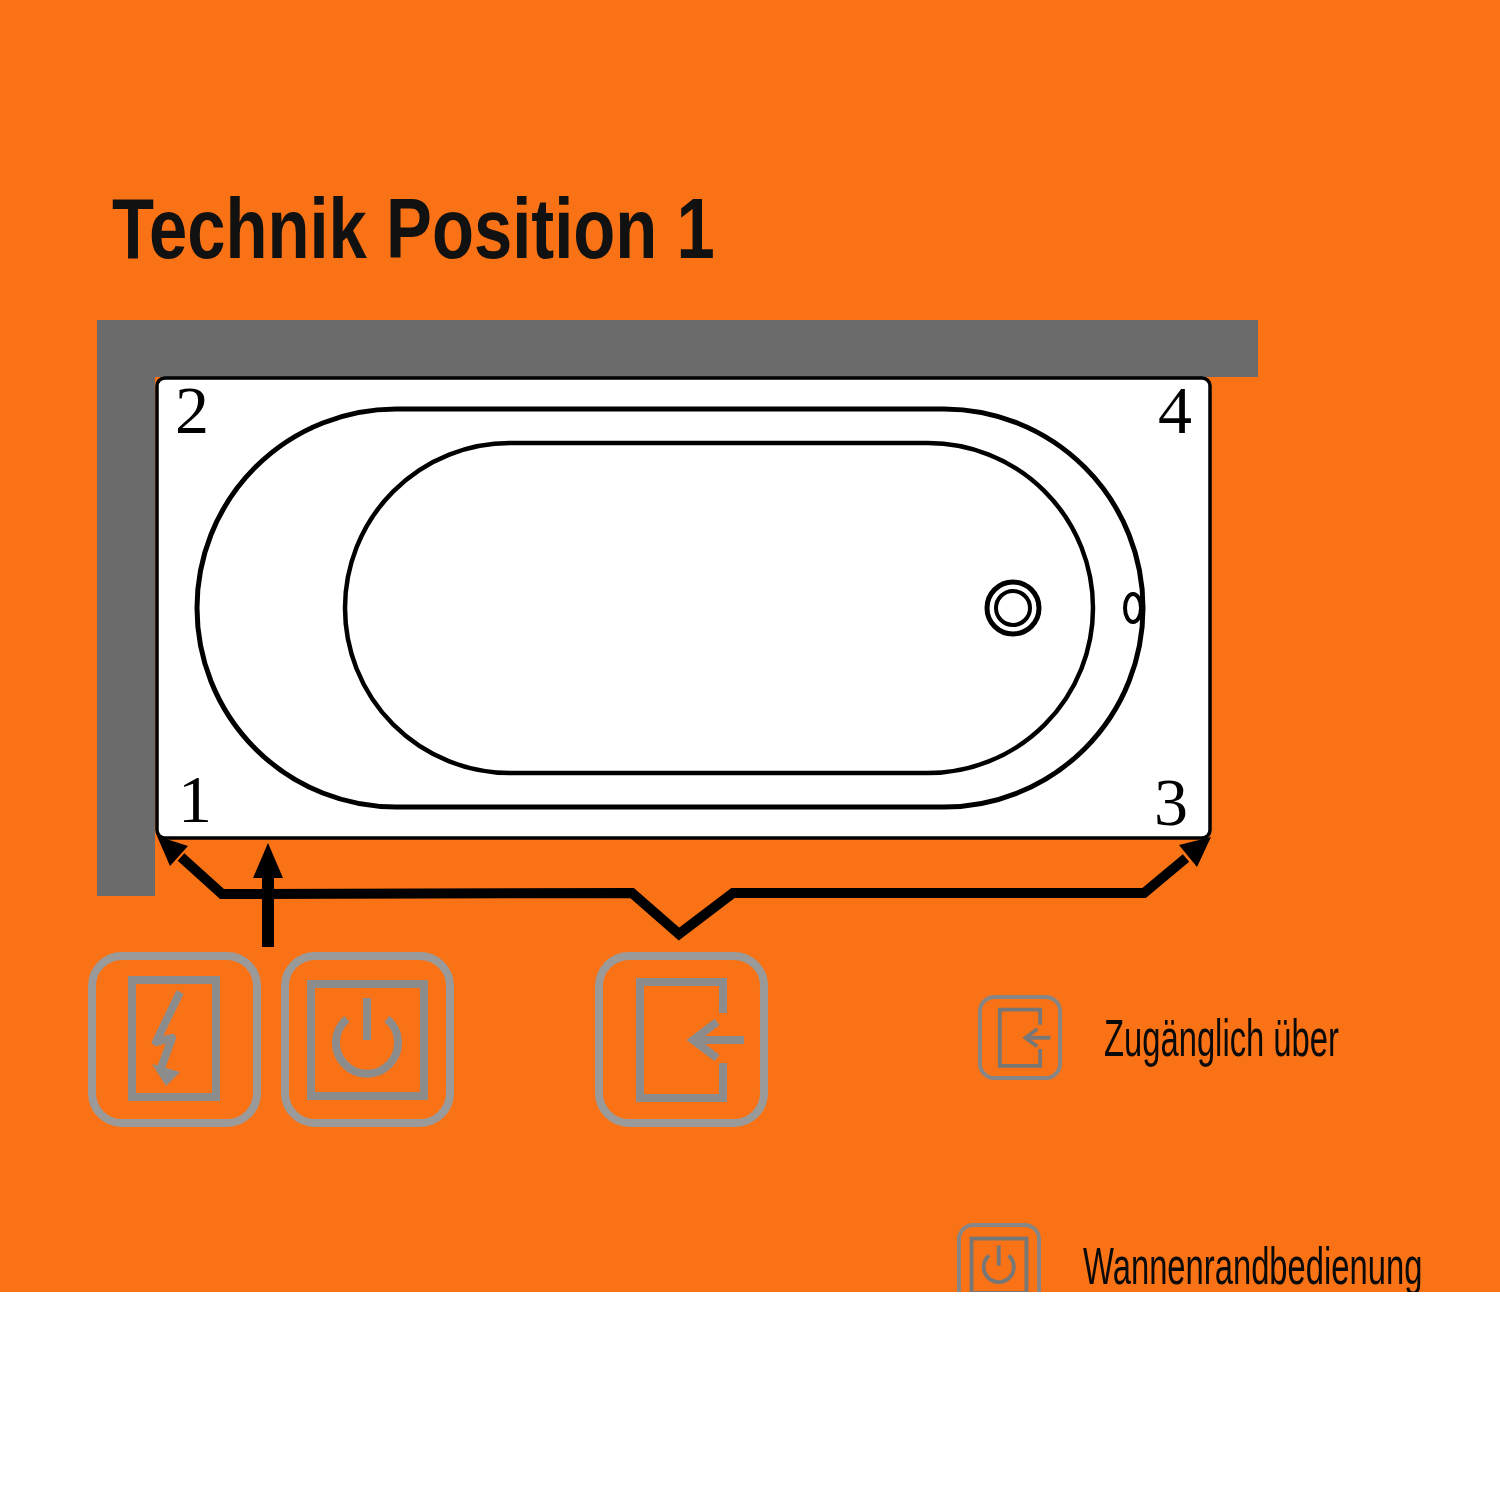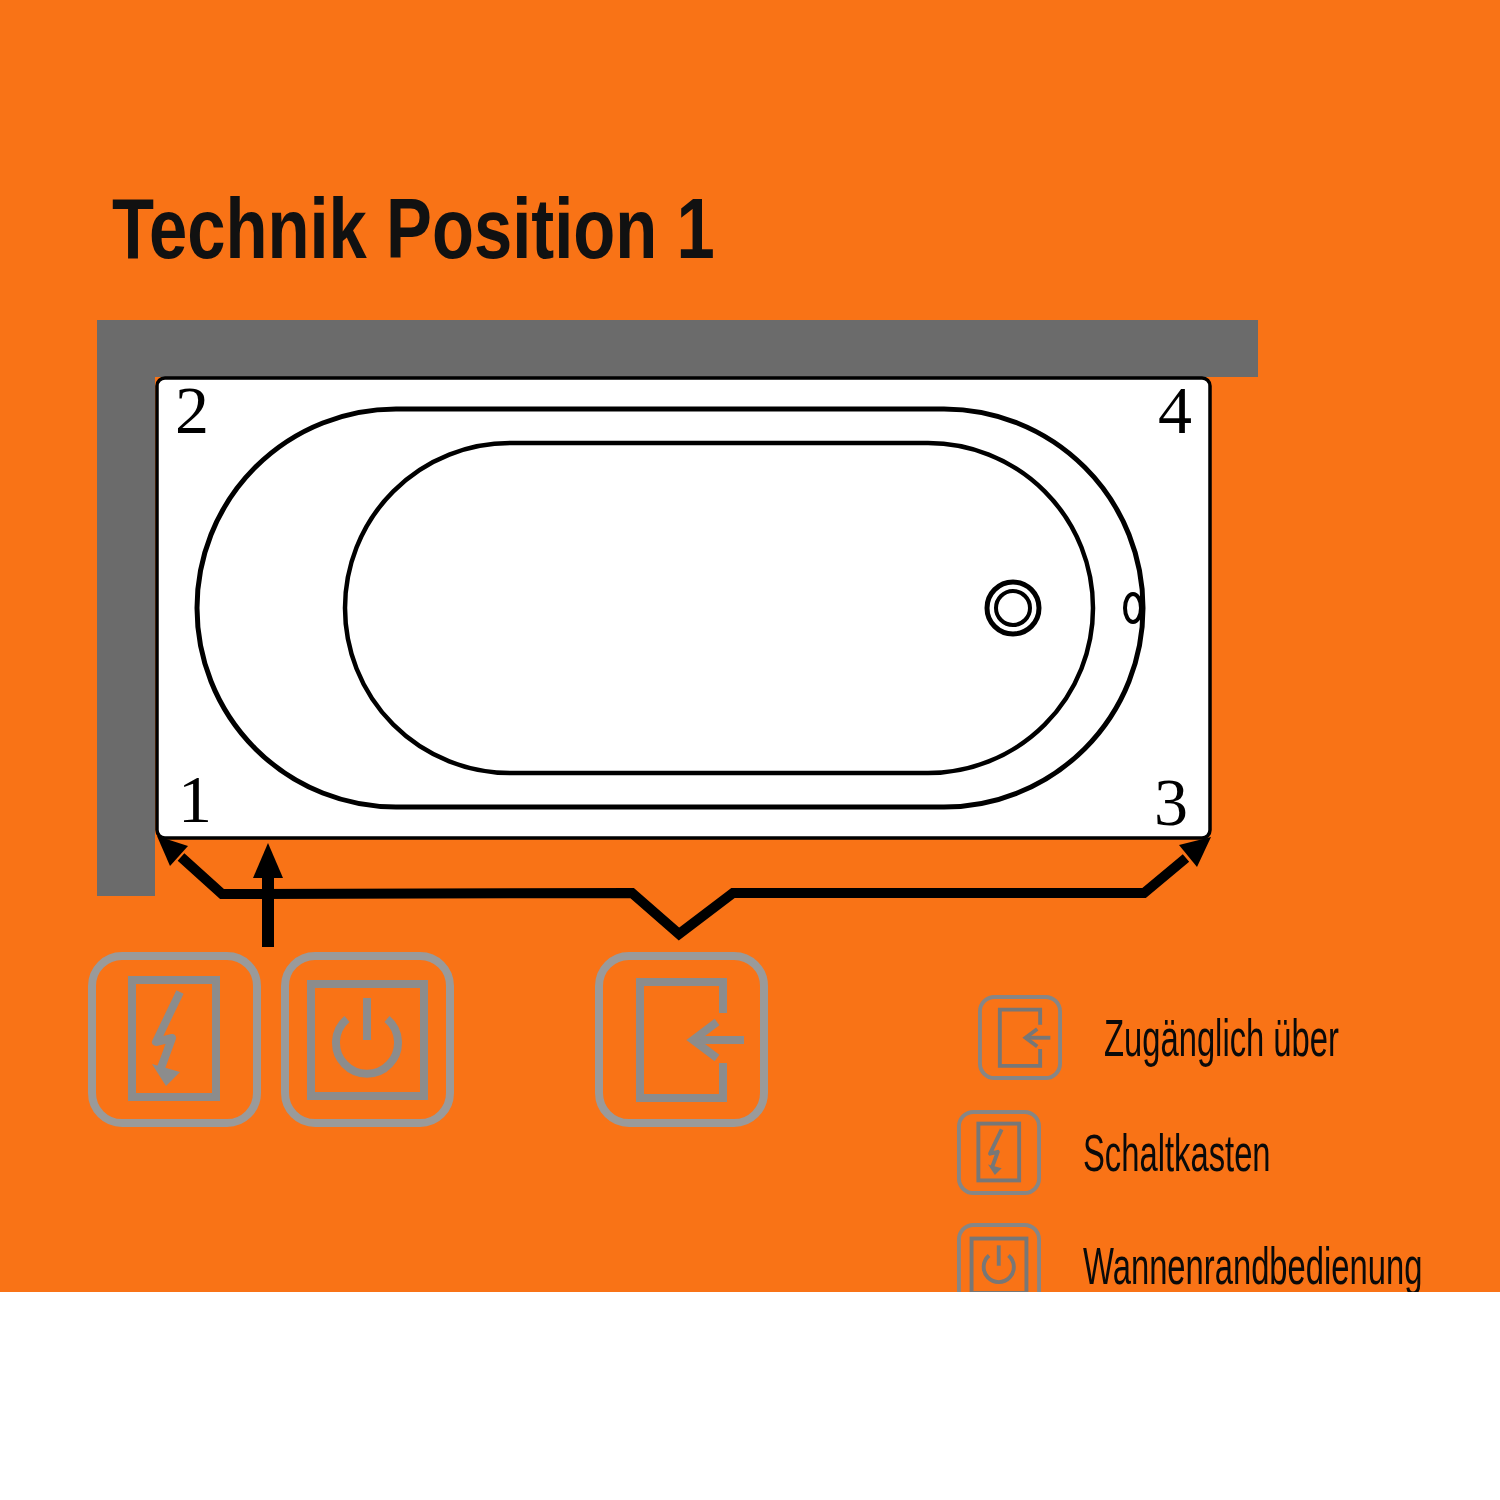--- a/index.html
+++ b/index.html
@@ -85,26 +85,20 @@
   <svg class="callout" style="left:595px;top:952px;" viewBox="0 0 173 175">
       <use href="#g-door"></use>
     </svg>
 
   <div class="legend-row" style="top:995px;margin-left:21px;">
     <svg class="legend-icon" viewBox="0 0 173 175">
         <use href="#g-door"></use>
       </svg>
     <span class="legend-label">Zugänglich über</span>
   </div>
-  <div class="legend-row" style="top:1110px;">
-    <svg class="legend-icon" viewBox="0 0 173 175">
-        <use href="#g-bolt"></use>
-      </svg>
-    <span class="legend-label">Schaltkasten</span>
-  </div>
   <div class="legend-row" style="top:1223px;">
     <svg class="legend-icon" viewBox="0 0 173 175">
         <use href="#g-power"></use>
       </svg>
     <span class="legend-label">Wannenrandbedienung</span>
   </div>
 
 </div>
 
 </body></html>

